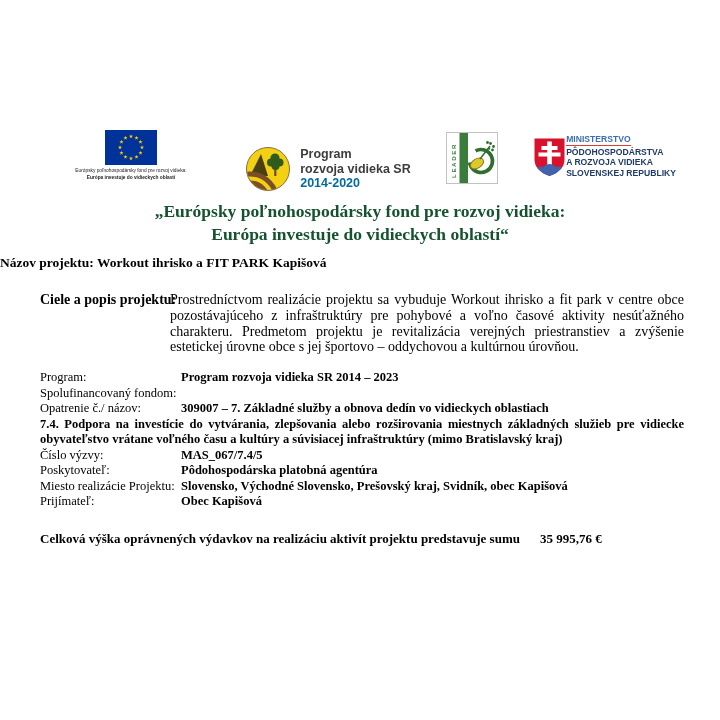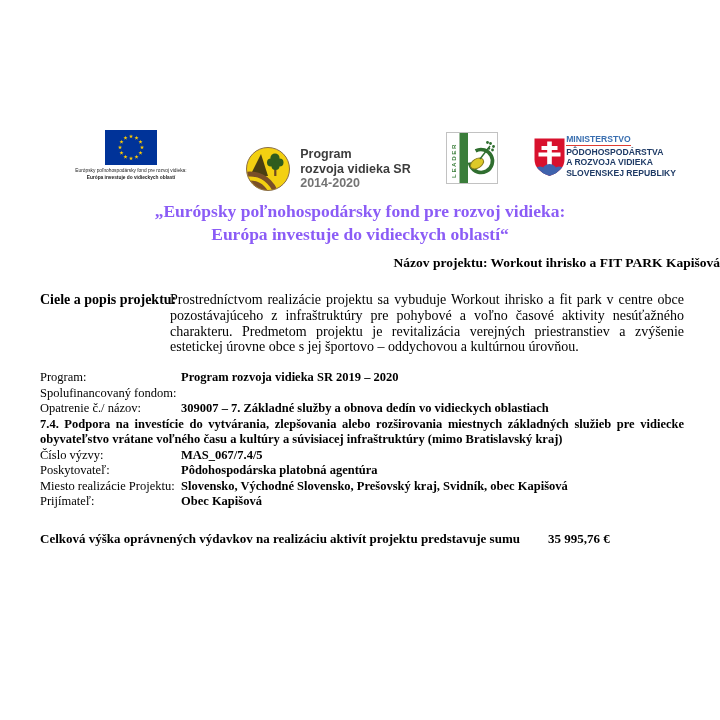--- a/index.html
+++ b/index.html
@@ -16,37 +16,37 @@
   }
   .logo-eu { width:158px; text-align:center; }
   .logo-eu svg { display:block; margin:0 auto; }
   .eu-caption { margin-top:3px; font-family:"Liberation Sans", sans-serif;
     font-size:4.8px; line-height:6.5px; color:#222; white-space:nowrap; }
   .eu-caption .b { font-weight:bold; }
 
   .logo-prv { display:flex; align-items:center; gap:9px; margin-top:16px; }
   .prv-text { font-family:"Liberation Sans", sans-serif; font-size:12.5px;
     line-height:14.5px; font-weight:bold; color:#3d3d3d; white-space:nowrap; }
-  .prv-year { color:#737373; font-weight:bold; }
+  .prv-year { color:#0369a1; font-weight:bold; }
 
   .logo-leader { margin-top:2px; }
 
   .logo-ministry { display:flex; align-items:flex-end; margin-top:4px; }
   .min-text { font-family:"Liberation Sans", sans-serif; font-weight:bold;
     font-size:8.6px; line-height:10.2px; color:#1f3b66; white-space:nowrap; }
   .min-line1 { display:inline-block; color:#3a6fb0;
     border-bottom:1.2px solid #e03c31; padding-bottom:1px; margin-bottom:1px; }
 
   
   .main-title {
     position:absolute; top:200px; left:0; width:100%; text-align:center;
-    color:#8b5cf6; font-weight:bold; font-size:17.5px; line-height:23px;
+    color:#14532d; font-weight:bold; font-size:17.5px; line-height:23px;
   }
   .project-title {
-    position:absolute; top:255px; left:0; width:100%; text-align:right;
+    position:absolute; top:255px; left:0; width:100%; text-align:left;
     font-weight:bold; font-size:13.5px;
   }
 
   
   .description {
     position:absolute; top:292px; left:40px; right:36px;
     font-size:14px; line-height:15.8px; text-align:justify;
     padding-left:130px;
   }
   .description .desc-label {
@@ -59,21 +59,21 @@
   .detail-row { display:flex; }
   .detail-label { width:141px; flex:none; }
   .detail-value { flex:1; font-weight:bold; }
   .detail-value.justify { text-align:justify; }
 
   
   .footer-line {
     position:absolute; top:531px; left:40px; right:36px;
     font-weight:bold; font-size:13px; white-space:nowrap;
   }
-  .footer-amount { margin-left:28px; }
+  .footer-amount { margin-left:20px; }
 </style>
 </head>
 <body>
 
 <div class="page">
 
   <div class="logos-row">
 
     <div class="logo-eu">
       <svg width="52" height="35" viewBox="0 0 52 35">
@@ -179,21 +179,21 @@
   <div class="project-title">Názov projektu: Workout ihrisko a FIT PARK Kapišová</div>
 
   <div class="description">
     <span class="desc-label">Ciele a popis projektu:</span>
     <span>Prostredníctvom realizácie projektu sa vybuduje Workout ihrisko a fit park v centre obce pozostávajúceho z infraštruktúry pre pohybové a voľno časové aktivity nesúťažného charakteru. Predmetom projektu je revitalizácia verejných priestranstiev a zvýšenie estetickej úrovne obce s jej športovo – oddychovou a kultúrnou úrovňou.</span>
   </div>
 
   <div class="details">
     <div class="detail-row">
       <div class="detail-label">Program:</div>
-      <div class="detail-value">Program rozvoja vidieka SR 2019 – 2020</div>
+      <div class="detail-value">Program rozvoja vidieka SR 2014 – 2023</div>
     </div>
     <div class="detail-row">
       <div class="detail-label">Spolufinancovaný fondom:</div>
     </div>
     <div class="detail-row">
       <div class="detail-label">Opatrenie č./ názov:</div>
       <div class="detail-value">309007 – 7. Základné služby a obnova dedín vo vidieckych oblastiach</div>
     </div>
     <div class="detail-row">
       <div class="detail-value justify">7.4. Podpora na investície do vytvárania, zlepšovania alebo rozširovania miestnych základných služieb pre vidiecke obyvateľstvo vrátane voľného času a kultúry a súvisiacej infraštruktúry (mimo Bratislavský kraj)</div>

